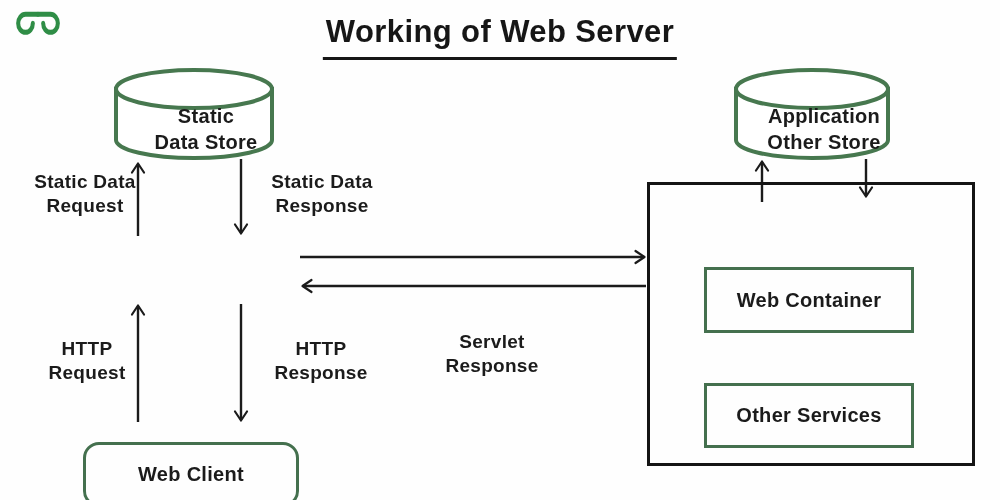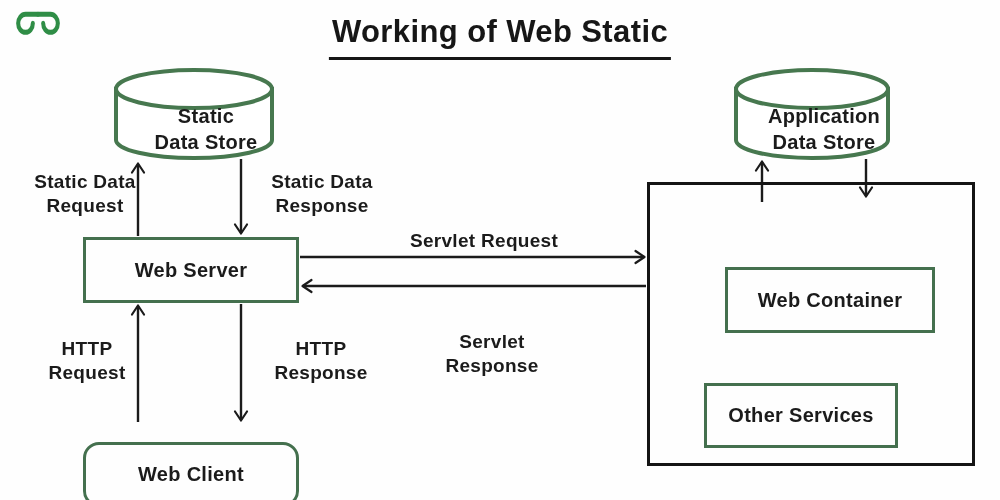--- a/index.html
+++ b/index.html
@@ -41,22 +41,22 @@
     font-size: 20px;
     font-weight: 600;
     letter-spacing: 0.3px;
     color: #1b1b1b;
   }
   .green-border { border: 3px solid #44704e; }
   .black-border { border: 3px solid #141414; }
   .box-web-server    { left: 83px;  top: 237px; width: 216px; height: 66px; }
   .box-web-client    { left: 83px;  top: 442px; width: 216px; height: 65px; border-radius: 16px; }
   .box-app-server    { left: 647px; top: 182px; width: 328px; height: 284px; }
-  .box-web-container { left: 704px; top: 267px; width: 210px; height: 66px; margin-left: 21px; }
-  .box-other-services{ left: 704px; top: 383px; width: 194px; height: 65px; }
+  .box-web-container { left: 704px; top: 267px; width: 210px; height: 66px; }
+  .box-other-services{ left: 704px; top: 383px; width: 210px; height: 65px; }
   .lbl {
     position: absolute;
     text-align: center;
     font-size: 19px;
     font-weight: 600;
     line-height: 24px;
     letter-spacing: 0.3px;
     color: #1b1b1b;
     white-space: pre-line;
     padding-left: 24px;
@@ -80,21 +80,21 @@
 </head>
 <body>
 
 <div class="stage">
 
   <svg class="logo" viewBox="0 0 92 48" preserveAspectRatio="none">
     <path d="M46,11 H23 A13.5,13.5 0 1 0 36.5,24.5" fill="none" stroke="#2f8d46" stroke-width="7.5" stroke-linecap="round"></path>
     <path d="M46,11 H69 A13.5,13.5 0 1 1 55.5,24.5" fill="none" stroke="#2f8d46" stroke-width="7.5" stroke-linecap="round"></path>
   </svg>
 
-  <div class="title">Working of Web Static</div>
+  <div class="title">Working of Web Server</div>
 
   <svg class="svg-layer" viewBox="0 0 1000 500">
     <defs>
       <marker id="ah" markerUnits="userSpaceOnUse" markerWidth="24" markerHeight="24" viewBox="-12 -12 24 24" refX="-0.5" refY="0" orient="auto">
         <path d="M-9,-6 L0,0 L-9,6" fill="none" stroke="#1b1b1b" stroke-width="2.2" stroke-linecap="round" stroke-linejoin="round"></path>
       </marker>
     </defs>
 
     <g>
       <path d="M116,89 V140 A78,18 0 0 0 272,140 V89 Z" fill="#ffffff" stroke="#47784f" stroke-width="4"></path>
@@ -110,41 +110,37 @@
     <line x1="241" y1="159" x2="241" y2="233" stroke="#1b1b1b" stroke-width="2.4" marker-end="url(#ah)"></line>
     <line x1="138" y1="422" x2="138" y2="306" stroke="#1b1b1b" stroke-width="2.4" marker-end="url(#ah)"></line>
     <line x1="241" y1="304" x2="241" y2="420" stroke="#1b1b1b" stroke-width="2.4" marker-end="url(#ah)"></line>
     <line x1="300" y1="257" x2="644" y2="257" stroke="#1b1b1b" stroke-width="2.4" marker-end="url(#ah)"></line>
     <line x1="646" y1="286" x2="303" y2="286" stroke="#1b1b1b" stroke-width="2.4" marker-end="url(#ah)"></line>
     <line x1="762" y1="202" x2="762" y2="162" stroke="#1b1b1b" stroke-width="2.4" marker-end="url(#ah)"></line>
     <line x1="866" y1="159" x2="866" y2="196" stroke="#1b1b1b" stroke-width="2.4" marker-end="url(#ah)"></line>
   </svg>
 
   <div class="box black-border box-app-server"></div>
-  <div class="box green-border box-web-server">
-    <span>Web Server</span>
-  </div>
   <div class="box green-border box-web-client">
     <span>Web Client</span>
   </div>
   <div class="box green-border box-web-container">
     <span>Web Container</span>
   </div>
   <div class="box green-border box-other-services">
     <span>Other Services</span>
   </div>
 
   <div class="lbl lbl-cyl lbl-static-store">Static
 Data Store</div>
   <div class="lbl lbl-cyl lbl-app-store">Application
-Data Store</div>
+Other Store</div>
   <div class="lbl lbl-static-request">Static Data
 Request</div>
   <div class="lbl lbl-static-response">Static Data
 Response</div>
-  <div class="lbl lbl-servlet-request">Servlet Request</div>
   <div class="lbl lbl-servlet-response">Servlet Response</div>
   <div class="lbl lbl-http-request">HTTP
 Request</div>
   <div class="lbl lbl-http-response">HTTP
 Response</div>
 
 </div>
 
 </body></html>

